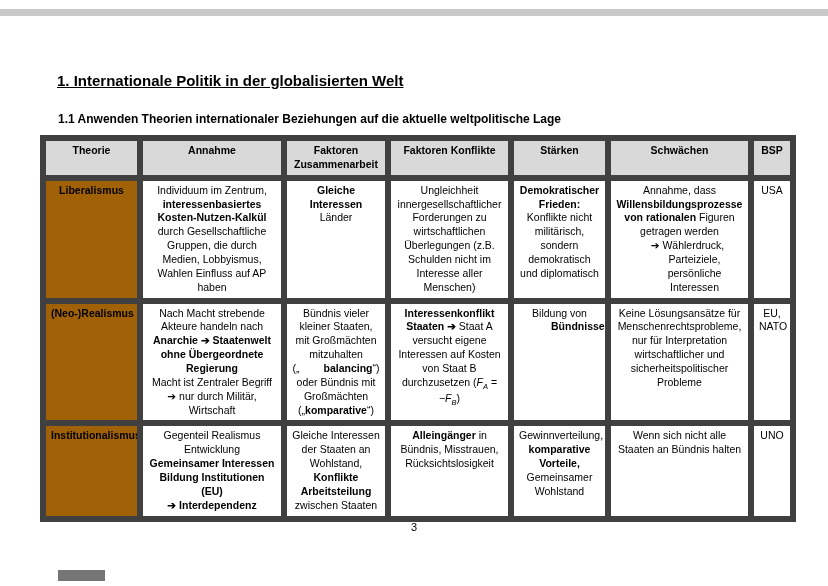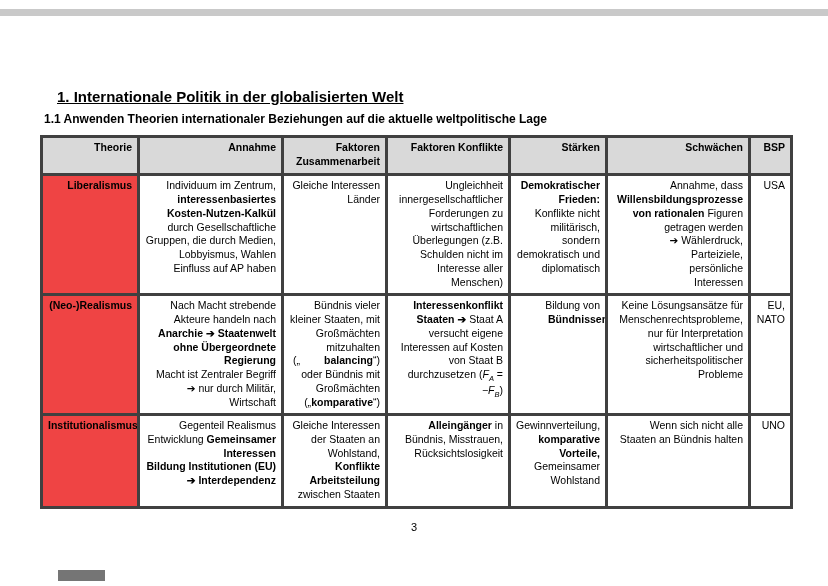--- a/index.html
+++ b/index.html
@@ -9,43 +9,43 @@
     font-family: "Liberation Sans", sans-serif;
     color: #000;
     position: relative;
     overflow: hidden;
   }
   .top-strip {
     position: absolute; top: 9px; left: 0;
     width: 828px; height: 7px; background: #c9c9c9;
   }
   .title {
-    position: absolute; left: 57px; top: 88px;
+    position: absolute; left: 57px; top: 72px;
     font-size: 15px; font-weight: 700; text-decoration: underline;
   }
   .subtitle {
-    position: absolute; left: 44px; top: 112px;
+    position: absolute; left: 58px; top: 112px;
     font-size: 12px; font-weight: 700;
   }
   table.theories {
     position: absolute; left: 40px; top: 135px;
     width: 750px; border-collapse: collapse; table-layout: fixed;
     font-size: 10.5px; line-height: 1.32;
   }
   .theories th, .theories td {
-    border: 3px solid #404040;
-    vertical-align: top; text-align: right;
+    border: 6px solid #404040;
+    vertical-align: top; text-align: center;
     padding: 3px 5px;
     overflow: hidden;
   }
   .theories th {
     background: #d9d9d9; font-weight: 700; font-size: 10.5px;
   }
   .theories td.theorie {
-    background: #ef4444; font-weight: 700;
+    background: #a16207; font-weight: 700;
   }
   .theories thead tr { height: 38px; }
   .theories tbody tr.r1 { height: 120px; }
   .theories tbody tr.r2 { height: 106px; margin-left: 24px; }
   .theories tbody tr.r3 { height: 93px; margin-top: 43px; }
   .theories td .indent { padding-left: 30px; text-indent: -14px; }
   .page-number {
     position: absolute; left: 0; top: 521px; width: 828px;
     text-align: center; font-size: 11px;
   }
@@ -84,21 +84,21 @@
         <th>BSP</th>
       </tr>
     </thead>
     <tbody>
       <tr class="r1">
         <td class="theorie">Liberalismus</td>
         <td>
             <div><span>Individuum im Zentrum, </span><span style="font-weight: 700; margin-top: 24px;">interessenbasiertes Kosten-Nutzen-Kalkül</span><span> durch Gesellschaftliche Gruppen, die durch Medien, Lobbyismus, Wahlen Einfluss auf AP haben</span></div>
           </td>
         <td>
-            <div><span style="font-weight: 400;">Gleiche Interessen</span><span> Länder</span></div>
+            <div><span style="font-weight: 700;">Gleiche Interessen</span><span> Länder</span></div>
           </td>
         <td>
             <div><span>Ungleichheit innergesellschaftlicher Forderungen zu wirtschaftlichen Überlegungen (z.B. Schulden nicht im Interesse aller Menschen)</span></div>
           </td>
         <td>
             <div><span style="font-weight: 700;">Demokratischer Frieden:</span><span> Konflikte nicht militärisch, sondern demokratisch und diplomatisch</span></div>
           </td>
         <td>
             <div><span>Annahme, dass </span><span style="font-weight: 700;">Willensbildungsprozesse von rationalen</span><span> Figuren getragen werden</span></div>
             <div class="indent"><span>➔ Wählerdruck, Parteiziele, persönliche Interessen</span></div>

